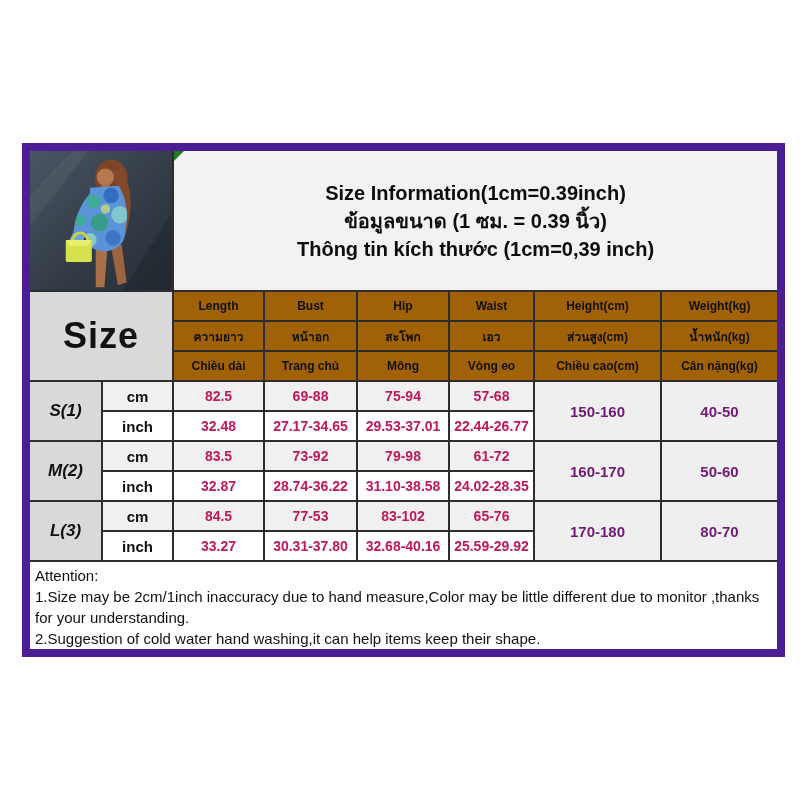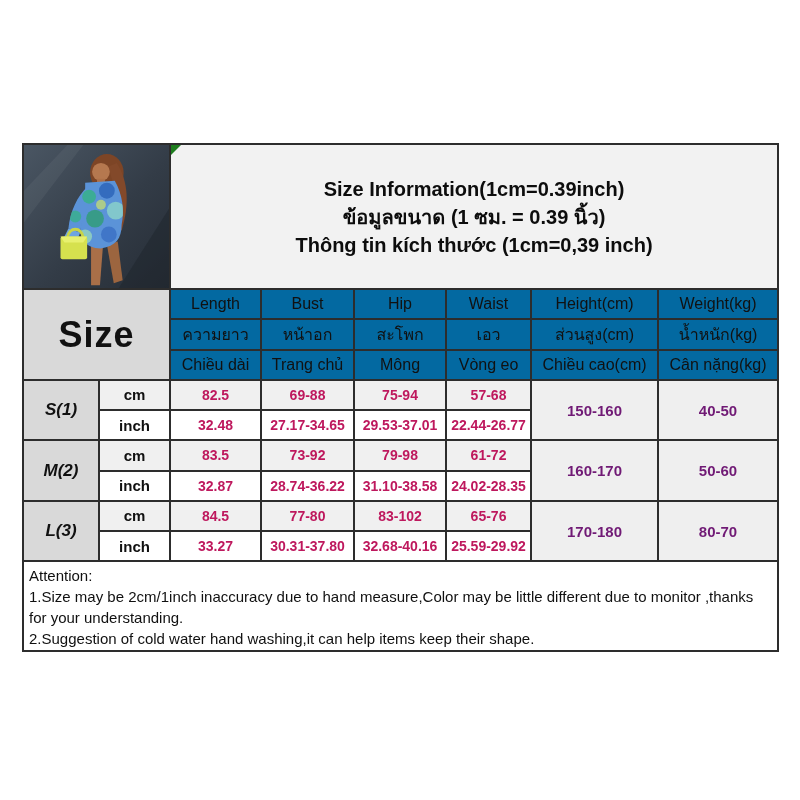--- a/index.html
+++ b/index.html
@@ -8,21 +8,21 @@
     font-family:"Liberation Sans","DejaVu Sans",sans-serif;
     color:#111111;
     -webkit-font-smoothing:antialiased;
   }
   .sheet{
     position:absolute;left:22px;top:143px;width:755px;height:509px;
   }
   table.size-table{
     border-collapse:collapse;table-layout:fixed;
     width:755px;height:509px;
-    border:1px solid #4c1d95;
+    border:8px solid #4c1d95;
     padding-left:44px;
   }
   td{
     border:2px solid #2d2d2d;
     padding:0;text-align:center;vertical-align:middle;
     overflow:hidden;white-space:nowrap;
   }
   tr.r-title{height:144px;}
   tr.r-head{height:30px;}
   tr.r-data{height:30px;}
@@ -31,21 +31,21 @@
   td.photo-cell{padding:0;background:#2e3640;}
   td.photo-cell svg{display:block;width:100%;height:100%;}
 
   td.title-cell{background:#f2f2f2;position:relative;}
   .title-line{font-weight:bold;font-size:20px;line-height:28px;color:#0d0d0d;}
   .corner-flag{
     position:absolute;left:0;top:0;width:0;height:0;
     border-top:10px solid #1e7d1e;border-right:10px solid transparent;
   }
 
-  td.hdr{background:#0369a1;font-weight:normal;font-size:16px;}
+  td.hdr{background:#a16207;font-weight:bold;font-size:12px;}
   td.size-corner{background:#d9d9d9;font-weight:bold;font-size:36px;letter-spacing:1px;}
   td.size-label{background:#d9d9d9;font-weight:bold;font-size:17px;font-style:italic;}
   td.unit{font-weight:bold;font-size:15px;margin-left:36px;}
   td.val{font-weight:bold;font-size:14px;color:#be185d;}
   td.bg-cm{background:#f0f0f0;}
   td.bg-inch{background:#ffffff;}
   td.merged{background:#efefef;font-weight:bold;font-size:15px;color:#701a75;}
 
   td.attn-cell{
     background:#ffffff;text-align:left;vertical-align:top;
@@ -186,21 +186,21 @@
     <td class="val bg-inch">32.87</td>
     <td class="val bg-inch">28.74-36.22</td>
     <td class="val bg-inch">31.10-38.58</td>
     <td class="val bg-inch">24.02-28.35</td>
   </tr>
 
   <tr class="r-data">
     <td class="size-label" rowspan="2">L(3)</td>
     <td class="unit bg-cm">cm</td>
     <td class="val bg-cm">84.5</td>
-    <td class="val bg-cm">77-80</td>
+    <td class="val bg-cm">77-53</td>
     <td class="val bg-cm">83-102</td>
     <td class="val bg-cm">65-76</td>
     <td class="merged" rowspan="2">170-180</td>
     <td class="merged" rowspan="2">80-70</td>
   </tr>
   <tr class="r-data">
     <td class="unit bg-inch">inch</td>
     <td class="val bg-inch">33.27</td>
     <td class="val bg-inch">30.31-37.80</td>
     <td class="val bg-inch">32.68-40.16</td>

